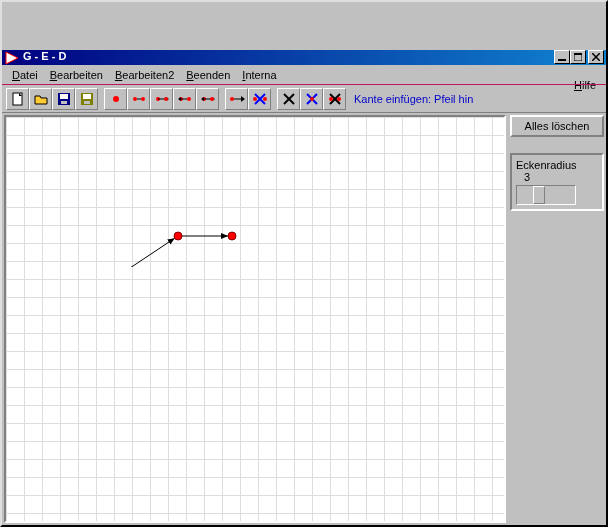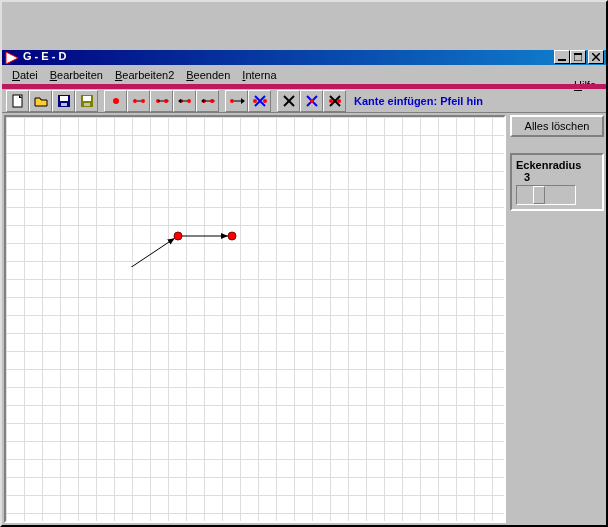--- a/index.html
+++ b/index.html
@@ -7,31 +7,31 @@
 .window { width: 608px; height: 527px; border: 2px solid; border-color: #dfdfdf #000 #000 #dfdfdf; background: #c0c0c0; display: flex; flex-direction: column; }
 .titlebar { height: 15px; background: linear-gradient(to right, #000080, #1084d0); color: #fff; display: flex; align-items: flex-start; padding: 0 2px; font-weight: bold; font-size: 11px; margin-top: 48px; }
 .titlebar-icon { width: 16px; height: 16px; margin-right: 3px; display: flex; align-items: center; justify-content: center; }
 .titlebar-text { flex: 1; }
 .titlebar-btns { display: flex; gap: 0; }
 .titlebar-btn { width: 16px; height: 14px; background: #c0c0c0; border: 1px solid; border-color: #fff #000 #000 #fff; font-size: 9px; font-weight: bold; display: flex; align-items: center; justify-content: center; color: #000; cursor: default; font-family: Marlett, sans-serif; }
 .menubar { height: 19px; display: flex; align-items: center; padding: 0 4px; background: #c0c0c0; }
 .menu-item { padding: 2px 6px; cursor: default; }
 .menu-item:first-letter { text-decoration: underline; }
 .menu-help { margin-left: auto; margin-top: 20px; }
-.toolbar { height: 28px; display: flex; align-items: center; padding: 2px 4px; gap: 0; border-top: 5px solid #be185d; font-weight: bold; }
+.toolbar { height: 28px; display: flex; align-items: center; padding: 2px 4px; gap: 0; border-top: 1px solid #be185d; }
 .tb-btn { width: 23px; height: 22px; border: 1px solid; border-color: #fff #808080 #808080 #fff; background: #c0c0c0; display: flex; align-items: center; justify-content: center; margin-right: 0; cursor: default; }
 .tb-sep { width: 6px; }
 .tb-status { margin-left: 8px; color: #0000cc; font-size: 11px; }
 .content { flex: 1; display: flex; border-top: 1px solid #808080; }
 .canvas-wrap { flex: 1; border: 2px solid; border-color: #808080 #fff #fff #808080; margin: 2px; background: #fff; position: relative; overflow: hidden; }
 .grid { position: absolute; inset: 0; background-image: linear-gradient(to right, #ddd 1px, transparent 1px), linear-gradient(to bottom, #ddd 1px, transparent 1px); background-size: 18px 18px; }
 .graph { position: absolute; inset: 0; }
 .sidebar { width: 98px; display: flex; flex-direction: column; padding: 2px; gap: 16px; }
 .side-btn { height: 22px; border: 2px solid; border-color: #fff #808080 #808080 #fff; background: #c0c0c0; display: flex; align-items: center; justify-content: center; cursor: default; font-size: 11px; }
-.side-panel { border: 2px solid; border-color: #808080 #fff #fff #808080; padding: 4px; background: #c0c0c0; font-size: 11px; font-weight: bold; }
+.side-panel { border: 2px solid; border-color: #808080 #fff #fff #808080; padding: 4px; background: #c0c0c0; font-size: 11px; }
 .slider { height: 20px; background: #c0c0c0; border: 1px solid; border-color: #808080 #fff #fff #808080; margin-top: 2px; position: relative; width: 60px; }
 .slider-thumb { position: absolute; width: 12px; height: 18px; left: 16px; top: 0; background: #c0c0c0; border: 1px solid; border-color: #fff #808080 #808080 #fff; }
 .spacer { flex: 1; }
 svg.icon { width: 16px; height: 16px; }
 </style>
 </head>
 <body>
 
 <div class="window">
   <div class="titlebar">

